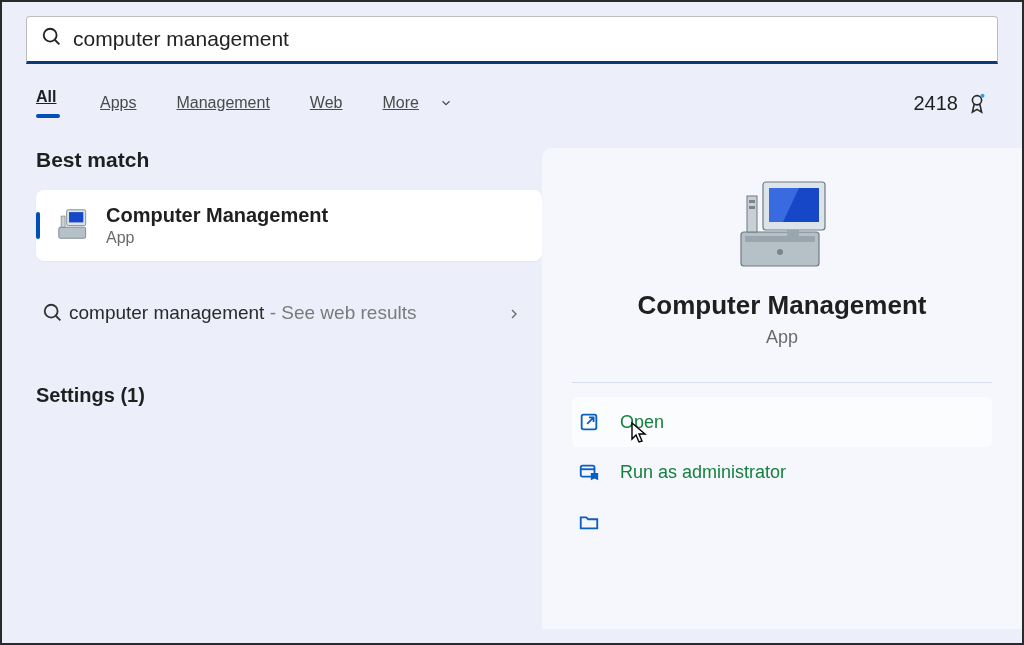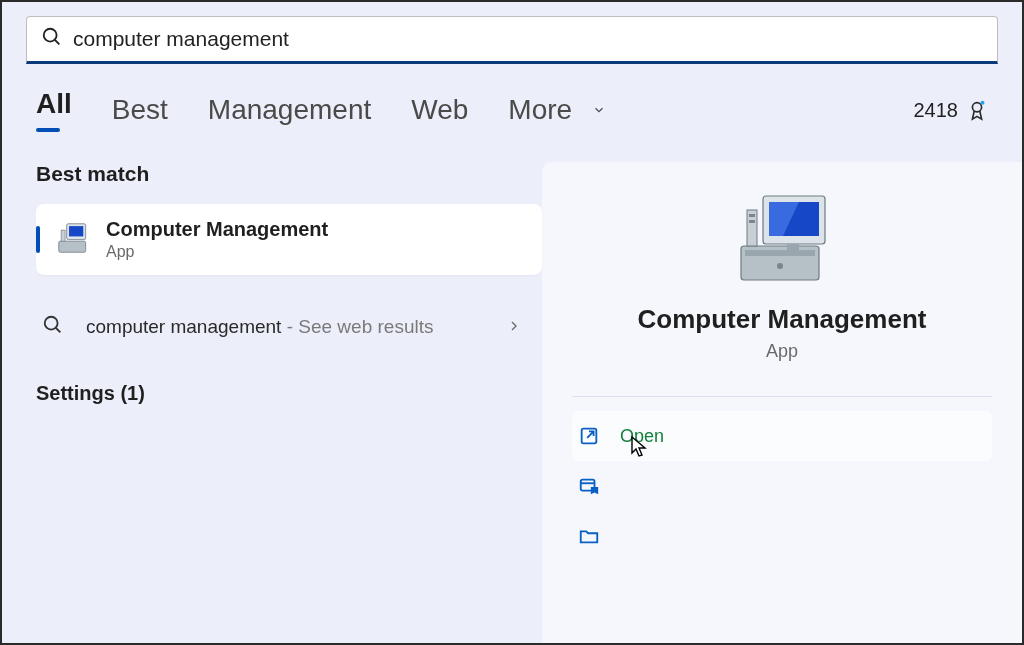--- a/index.html
+++ b/index.html
@@ -6,43 +6,43 @@
   body { width: 1024px; height: 645px; overflow: hidden; background: #eceffa; border: 2px solid #2a2a2a; }
 
   
   .search-wrap { padding: 14px 24px 0 24px; }
   .search-bar { display: flex; align-items: center; background: #fff; border: 1px solid #bdbdbd; border-bottom: 3px solid #0a3a7a; border-radius: 4px 4px 0 0; height: 48px; padding: 0 14px; gap: 10px; }
   .search-bar input { border: none; outline: none; flex: 1; font-size: 21px; color: #222; background: transparent; }
   .search-bar svg { flex: 0 0 auto; }
 
   
   .tabs { display: flex; align-items: center; gap: 40px; padding: 24px 34px 0 34px; }
-  .tab { font-size: 28px; color: #4a4a4a; cursor: pointer; }
+  .tab { font-size: 16px; color: #4a4a4a; cursor: pointer; text-decoration: underline; }
   .tab.active { color: #1f1f1f; font-weight: 600; }
   .tab-underline { width: 24px; height: 4px; background: #004fb6; border-radius: 2px; margin-top: 8px; }
   .points { margin-left: auto; display: flex; align-items: center; gap: 8px; font-size: 20px; color: #1f1f1f; }
 
   
   .content { display: flex; margin-top: 30px; height: calc(100% - 160px); }
   .left { flex: 0 0 540px; padding: 0 0 0 34px; }
   .right { flex: 1; background: #f5f7fc; border-top-left-radius: 10px; margin-right: 0; padding: 28px 30px 0 30px; }
 
   .section-heading { font-size: 21px; font-weight: 600; color: #1f1f1f; margin-bottom: 18px; }
 
   .result-card { display: flex; align-items: center; background: #fff; border-radius: 8px; padding: 14px 18px; gap: 14px; box-shadow: 0 1px 2px rgba(0,0,0,0.04); position: relative; margin-bottom: 26px; }
   .result-card::before { content: ""; position: absolute; left: 0; top: 22px; bottom: 22px; width: 4px; background: #004fb6; border-radius: 2px; }
   .result-title { font-size: 20px; font-weight: 600; color: #1f1f1f; }
   .result-sub { font-size: 16px; color: #6a6a6a; margin-top: 2px; }
 
-  .web-row { display: flex; align-items: center; gap: 22px; padding: 12px 6px; cursor: pointer; }
+  .web-row { display: flex; align-items: flex-end; gap: 5px; padding: 12px 6px; cursor: pointer; }
   .web-text { flex: 1; font-size: 19px; color: #2a2a2a; line-height: 1.5; }
   .web-text .muted { color: #7a7a7a; }
   .chev { color: #6a6a6a; font-size: 22px; margin-right: 14px; }
 
-  .settings-line { font-size: 20px; font-weight: 600; color: #1f1f1f; margin-top: 28px; }
+  .settings-line { font-size: 20px; font-weight: 600; color: #1f1f1f; margin-top: 44px; }
 
   .detail-head { text-align: center; }
   .detail-icon { display: flex; justify-content: center; margin-bottom: 10px; }
   .detail-title { font-size: 26px; font-weight: 600; color: #1f1f1f; margin-top: 14px; }
   .detail-sub { font-size: 18px; color: #6a6a6a; margin-top: 6px; }
   .divider { border: none; border-top: 1px solid #dadfee; margin: 34px 0 14px 0; }
 
   .action { display: flex; align-items: center; gap: 20px; padding: 14px 6px; font-size: 18px; color: #15803d; cursor: pointer; border-radius: 6px; }
   .action svg { flex: 0 0 22px; }
   .action.focus { background: rgba(255,255,255,0.6); }
@@ -65,21 +65,21 @@
     </span>
     <input type="text" value="computer management" style="">
   </div>
 </div>
 
 <div class="tabs">
   <div>
     <div class="tab active">All</div>
     <div class="tab-underline"></div>
   </div>
-  <div class="tab">Best</div>
+  <div class="tab">Apps</div>
   <div class="tab">Management</div>
   <div class="tab">Web</div>
   <div class="tab more">
     <span>More</span>
     <svg width="14" height="14" viewBox="0 0 24 24" fill="none" stroke="#4a4a4a" stroke-width="2">
         <polyline points="6 9 12 15 18 9"></polyline>
       </svg>
   </div>
   <div class="points">
     <span>2418</span>
@@ -164,20 +164,21 @@
         <path d="M2 2 L2 18 L6 14 L9 21 L12 20 L9 13 L15 13 Z" fill="#fff" stroke="#000" stroke-width="1.4"></path>
       </svg>
     </div>
 
     <div class="action">
       <svg width="22" height="22" viewBox="0 0 24 24" fill="none" stroke="#0a5fc4" stroke-width="2">
           <rect x="3" y="5" width="15" height="12" rx="2"></rect>
           <line x1="3" y1="9" x2="18" y2="9"></line>
           <path d="M14 13 L14 21 L18 19 L22 21 L22 13 Z" fill="#0a5fc4" stroke="none"></path>
         </svg>
+      <span>Run as administrator</span>
     </div>
 
     <div class="action">
       <svg width="22" height="22" viewBox="0 0 24 24" fill="none" stroke="#0a5fc4" stroke-width="2">
           <path d="M3 7 L3 19 L21 19 L21 9 L11 9 L9 7 Z"></path>
         </svg>
     </div>
   </div>
 </div>
 

